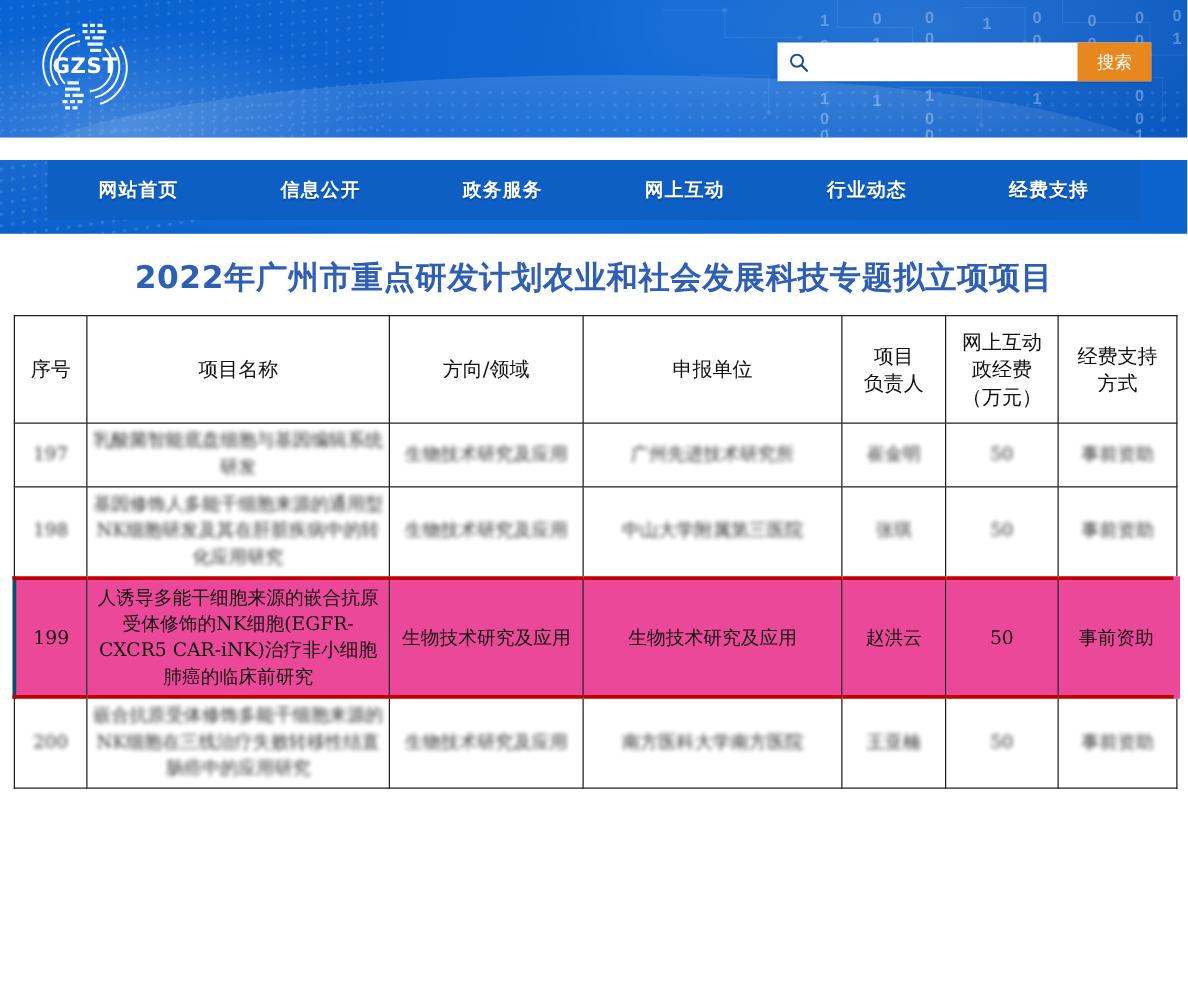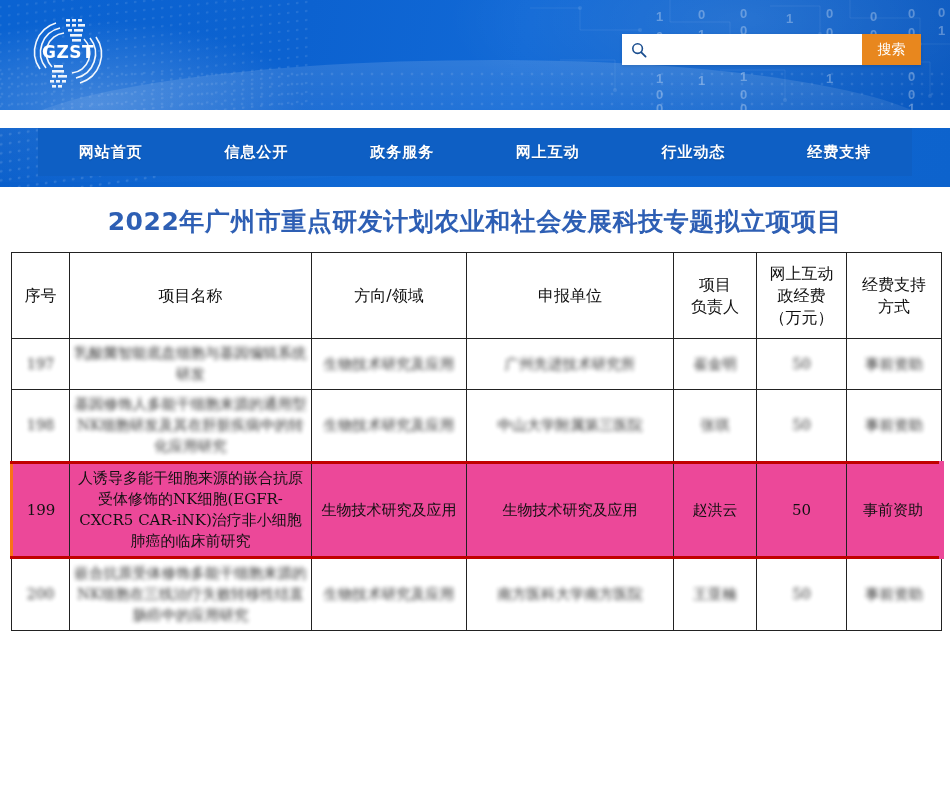--- a/index.html
+++ b/index.html
@@ -201,21 +201,21 @@
     filter: blur(1.9px);
     color: #3a3a3a;
     opacity: .88;
   }
   
   tr.highlight > td {
     background: #ec4899;
     border-top: 3px solid #c00000;
     border-bottom: 3px solid #c00000;
   }
-  tr.highlight > td:first-child { border-left: 3px solid #f97316; }
+  tr.highlight > td:first-child { border-left: 3px solid #0c4a6e; }
   tr.highlight > td:last-child  { border-right: 5px solid #ec4899; }
   tr.highlight > td { font-size: 15px; color: #111; }
 
   .num { font-size: 14px; }
 </style>
 </head>
 <body>
 
 <div class="banner">
   <div class="banner-tex-left"></div>

